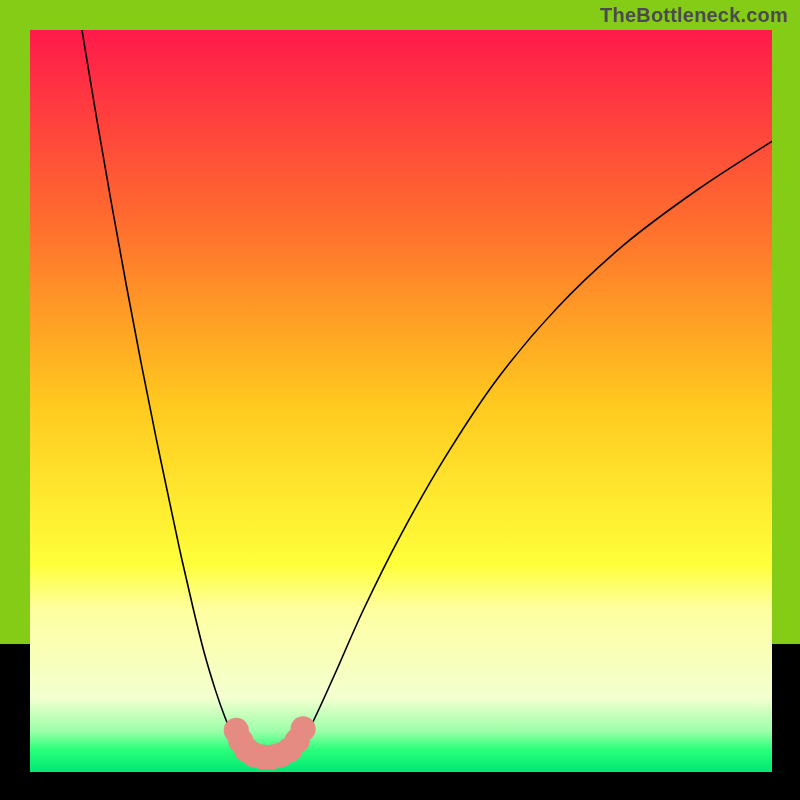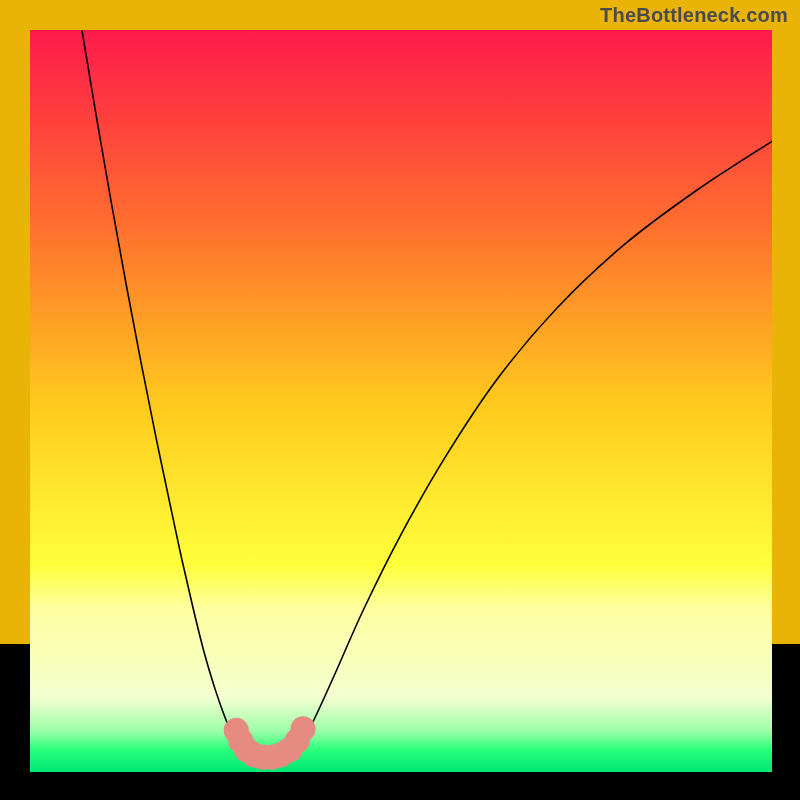--- a/index.html
+++ b/index.html
@@ -10,21 +10,21 @@
     background: #000;
     overflow: hidden;
     font-family: Arial, Helvetica, sans-serif;
   }
   .frame {
     position: absolute;
     top: 0;
     left: 0;
     width: 800px;
     height: 644px;
-    background: #eab308;
+    background: #84cc16;
   }
   .watermark {
     position: absolute;
     top: 4px;
     right: 12px;
     color: #4b4b4b;
     font-size: 20px;
     font-weight: 600;
     letter-spacing: 0.2px;
     user-select: none;

